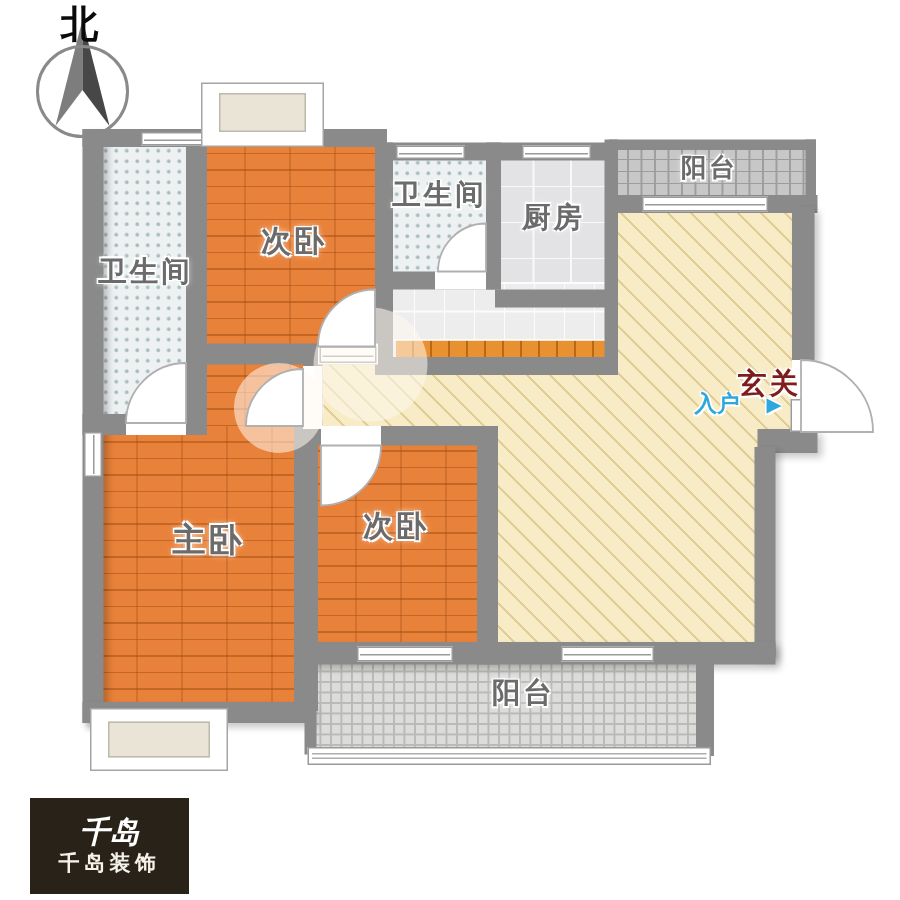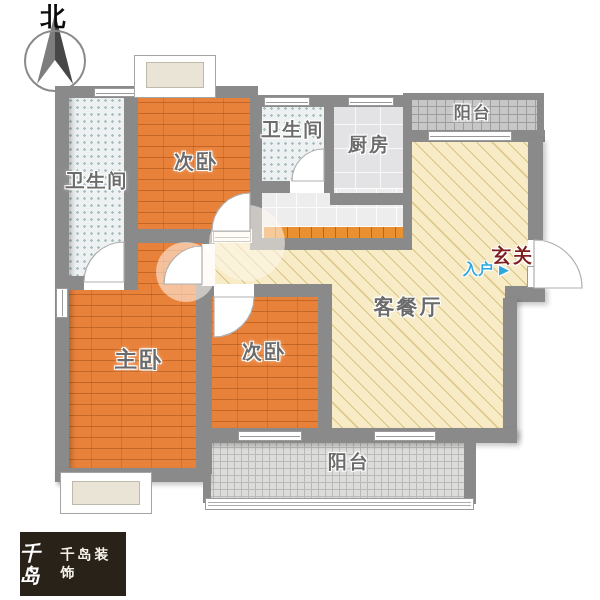--- a/index.html
+++ b/index.html
@@ -52,25 +52,25 @@
   .bay{background:#fff;border:1px solid #a5a5a5;box-sizing:border-box;}
   .bay-inner{position:absolute;background:#e9e4d5;border:1px solid #bdb9ab;box-sizing:border-box;}
   .glow{border-radius:50%;background:rgba(255,247,238,.55);pointer-events:none;}
   .overlay{position:absolute;left:0;top:0;pointer-events:none;}
   
   .label{position:absolute;transform:translate(-50%,-50%);font-weight:bold;color:#6b6b6b;
     white-space:nowrap;letter-spacing:2px;
     text-shadow:-1px -1px 0 #fff,1px -1px 0 #fff,-1px 1px 0 #fff,1px 1px 0 #fff,0 0 4px #fff;}
   .north{position:absolute;transform:translate(-50%,-50%);font-weight:bold;color:#0a0a0a;font-size:25px;}
   .compass-ring{border:2px solid #8a8a8a;border-radius:50%;box-sizing:border-box;}
-  .entry-tag{position:absolute;display:flex;align-items:center;gap:6px;
+  .entry-tag{position:absolute;display:flex;align-items:center;gap:18px;
     color:#2ea7dc;font-weight:bold;font-size:15px;
     text-shadow:-1px -1px 0 #fff,1px -1px 0 #fff,-1px 1px 0 #fff,1px 1px 0 #fff;}
   .entry-arrow{font-size:13px;line-height:1;}
-  .logo{background:#282219;display:flex;flex-direction:row;align-items:center;
+  .logo{background:#282219;display:flex;flex-direction:column;align-items:center;
     justify-content:center;gap:2px;}
   .logo-mark{font-family:"DejaVu Serif","Liberation Serif",serif;font-style:italic;
     font-weight:bold;font-size:20px;color:#ffffff;line-height:1.1;}
   .logo-name{font-size:14px;color:#f5f2ea;letter-spacing:3px;font-weight:bold;}
 </style>
 </head>
 <body>
 
 <div class="canvas">
 
@@ -154,21 +154,20 @@
   </svg>
 
   <div class="abs compass-ring" style="left:24px;top:30px;width:62px;height:62px;"></div>
   <div class="north" style="left:53px;top:16px;">北</div>
 
   <div class="label" style="left:97px;top:181px;font-size:19px;">卫生间</div>
   <div class="label" style="left:196px;top:161px;font-size:20px;">次卧</div>
   <div class="label" style="left:293px;top:130px;font-size:19px;">卫生间</div>
   <div class="label" style="left:369px;top:145px;font-size:19px;">厨房</div>
   <div class="label" style="left:473px;top:112px;font-size:17px;">阳台</div>
-  <div class="label" style="left:408px;top:307px;font-size:21px;">客餐厅</div>
   <div class="label" style="left:139px;top:360px;font-size:22px;">主卧</div>
   <div class="label" style="left:264px;top:351px;font-size:20px;">次卧</div>
   <div class="label" style="left:349px;top:462px;font-size:19px;">阳台</div>
   <div class="label" style="left:513px;top:256px;font-size:19px;color:#7f1d1d;">玄关</div>
   <div class="entry-tag" style="left:463px;top:260px;">
     <span>入户</span>
       <span class="entry-arrow">▶</span>
   </div>
 
   <div class="abs logo" style="left:20px;top:532px;width:106px;height:64px;">

